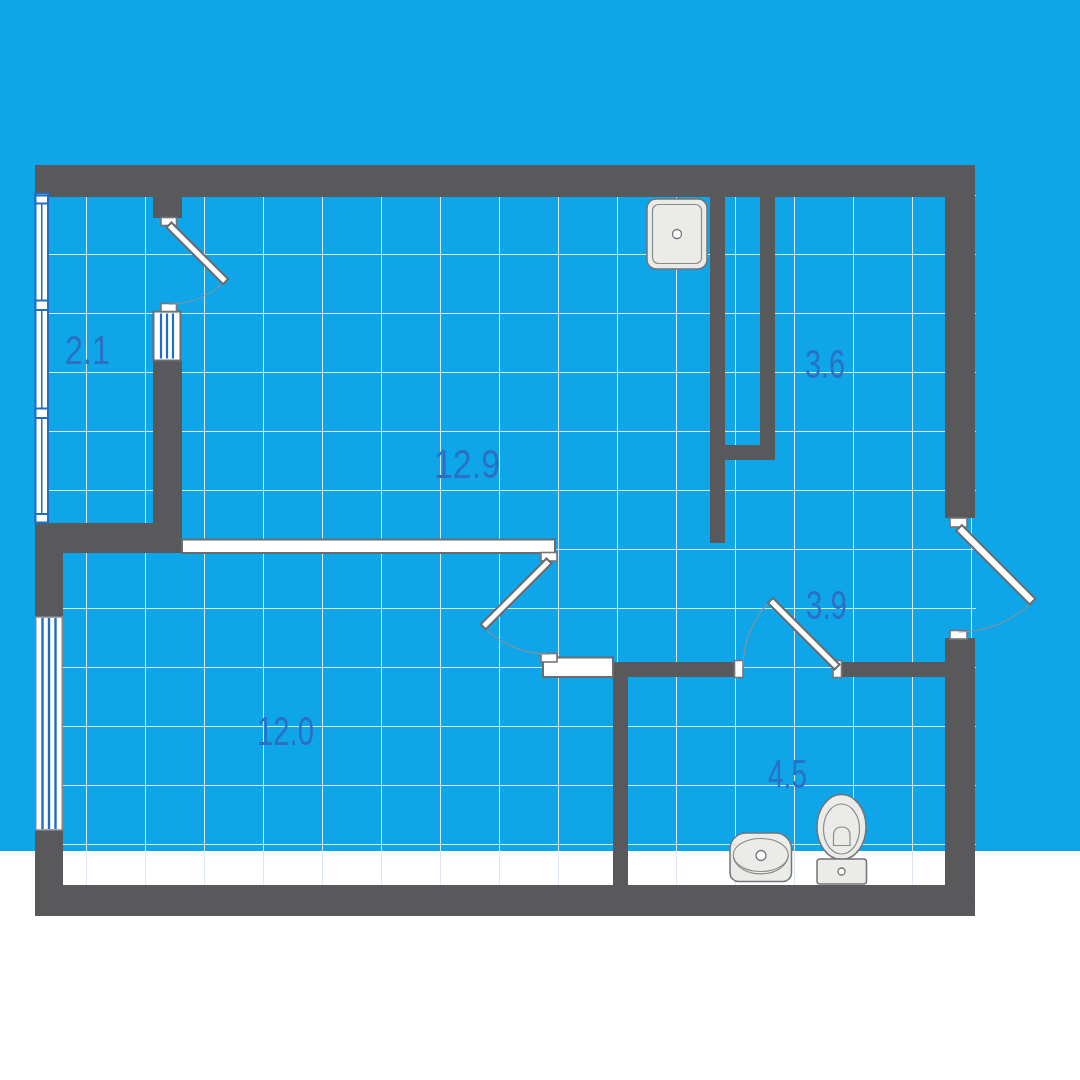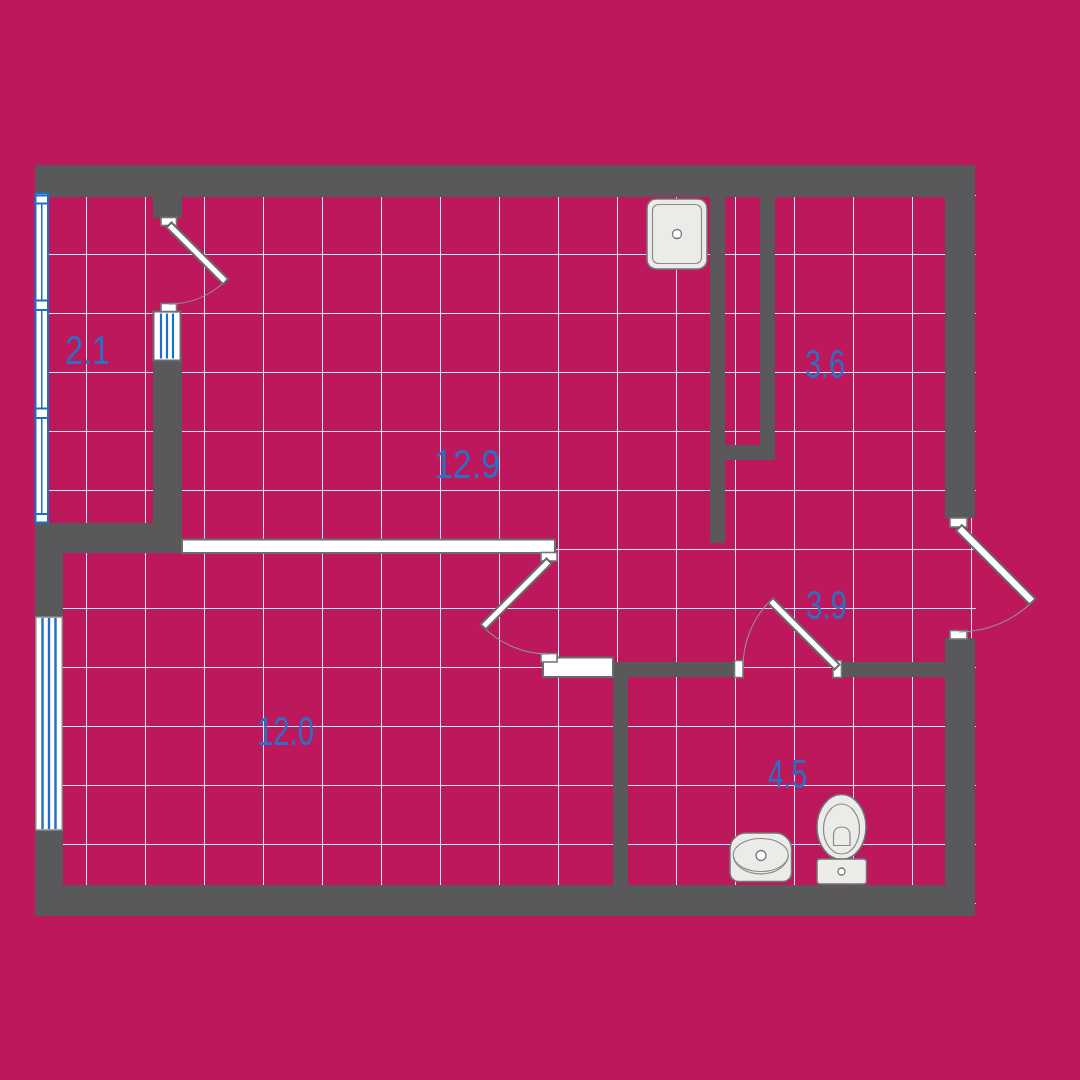--- a/index.html
+++ b/index.html
@@ -6,22 +6,22 @@
     margin: 0;
     padding: 0;
     background: #ffffff;
     width: 1080px;
     height: 1080px;
     overflow: hidden;
   }
   .plan-stage {
     position: relative;
     width: 1080px;
-    height: 1080px;
-    background: #be185d;
+    height: 851px;
+    background: #0ea5e9;
   }
   svg { display: block; }
   .wall { fill: #59595b; stroke: none; }
   .thin-wall { fill: #ffffff; stroke: #6b6c6e; stroke-width: 2; }
   .jamb { fill: #ffffff; stroke: #757679; stroke-width: 1.6; }
   .leaf { fill: #ffffff; stroke: #6b6c6e; stroke-width: 2; }
   .arc { fill: none; stroke: #8f9093; stroke-width: 1.1; }
   .win-blue { stroke: #1e6ec6; }
   .fixture { fill: #ebebe8; stroke: #73747a; stroke-width: 1.5; }
   .fixture-line { fill: none; stroke: #8a8b8d; stroke-width: 1.2; }

